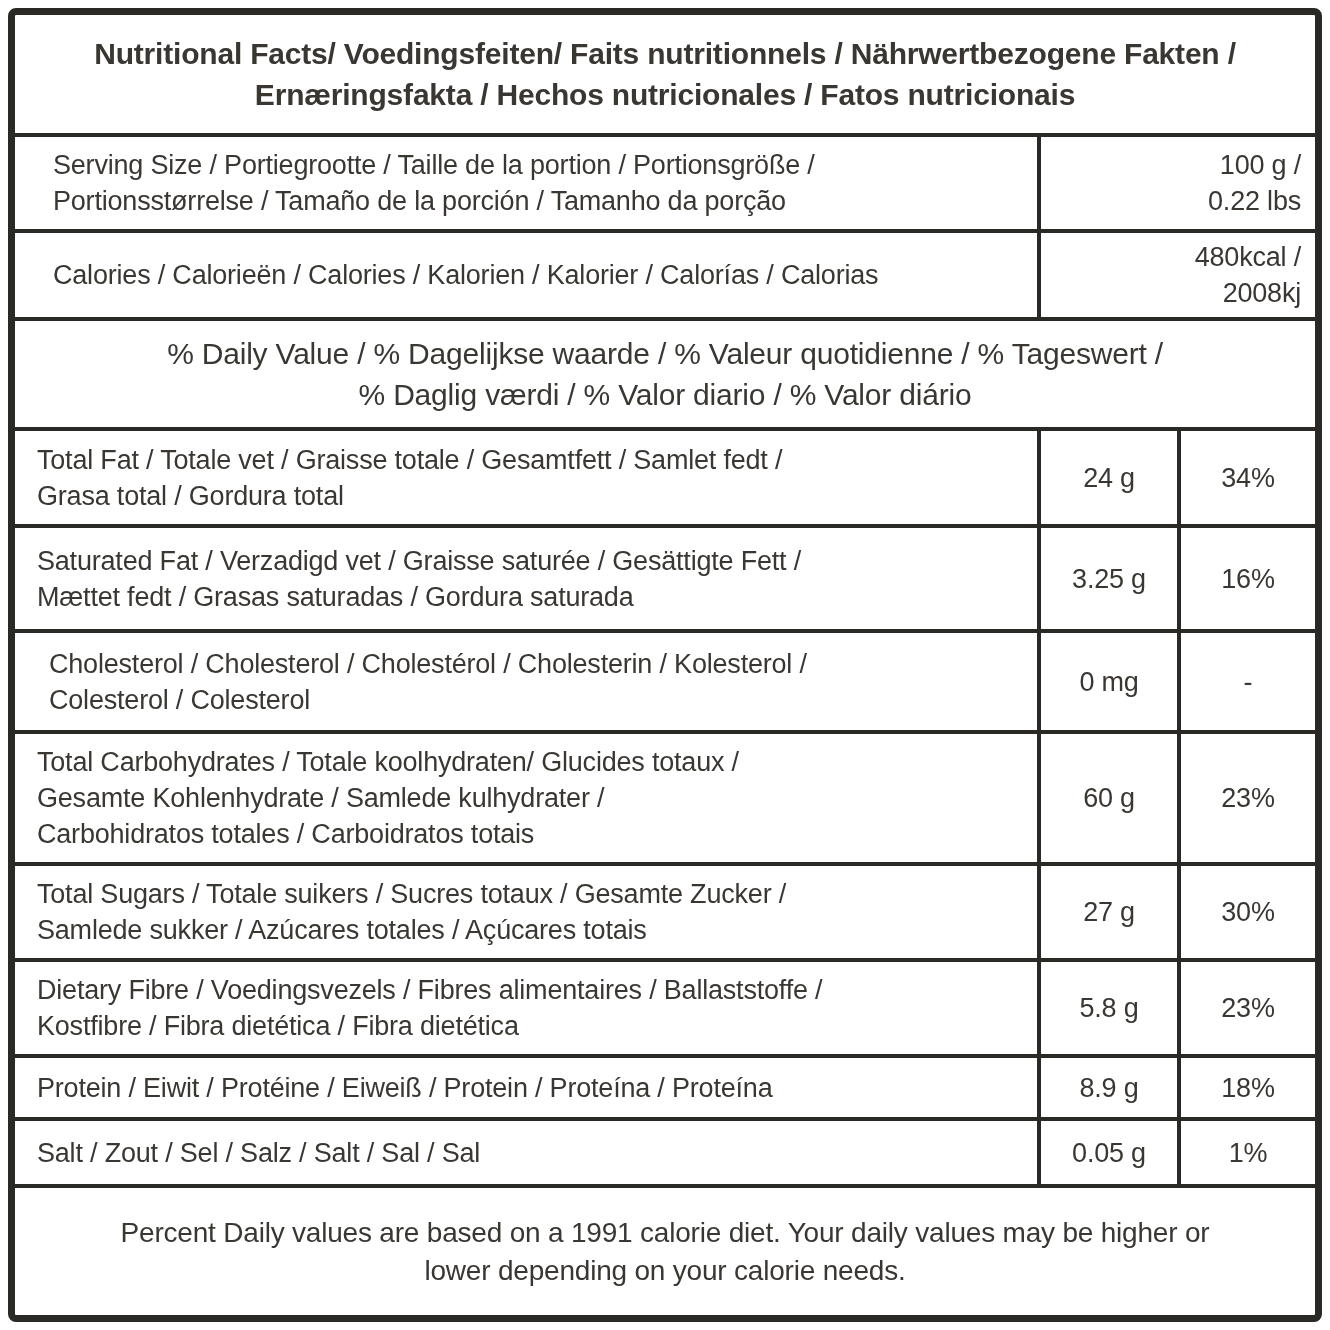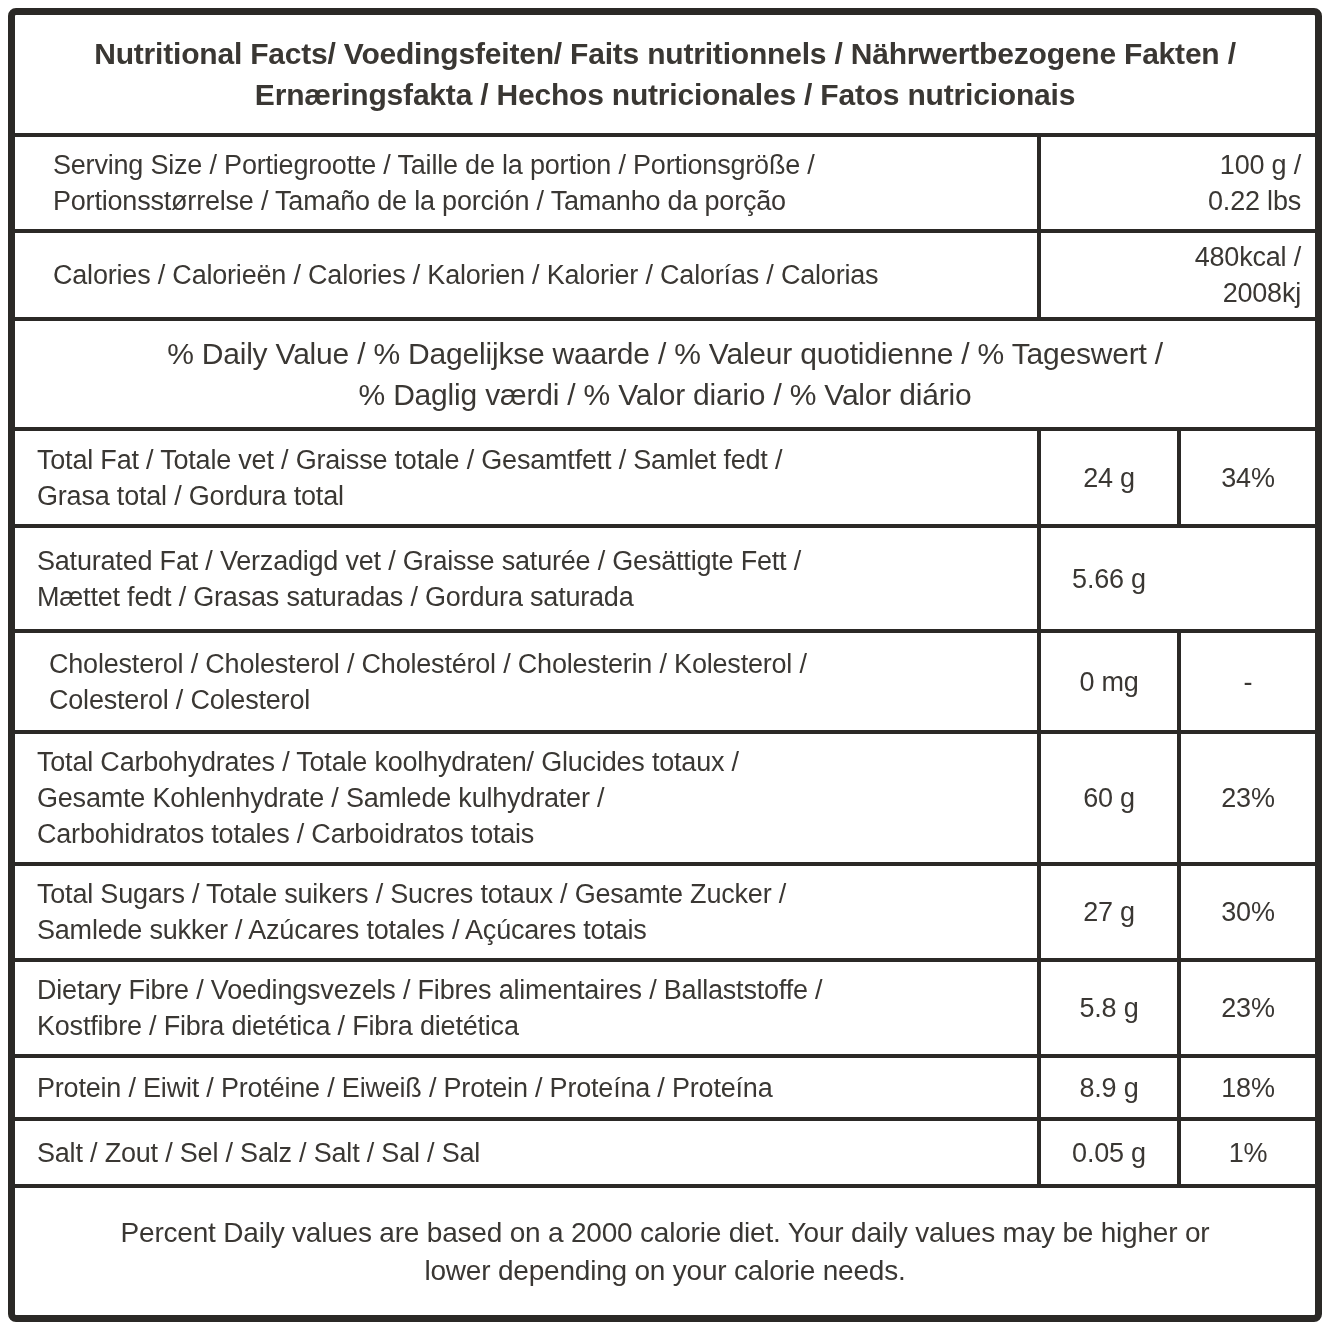--- a/index.html
+++ b/index.html
@@ -135,21 +135,22 @@
   <div class="row row-three r-fat">
     <div class="cell label-cell">Total Fat / Totale vet / Graisse totale / Gesamtfett / Samlet fedt /
 Grasa total / Gordura total</div>
     <div class="cell amount-cell">24 g</div>
     <div class="cell percent-cell">34%</div>
   </div>
 
   <div class="row row-three r-satfat">
     <div class="cell label-cell">Saturated Fat / Verzadigd vet / Graisse saturée / Gesättigte Fett /
 Mættet fedt / Grasas saturadas / Gordura saturada</div>
-    <div class="cell amount-cell">5.66 g</div>
+    <div class="cell amount-cell">3.25 g</div>
+    <div class="cell percent-cell">16%</div>
   </div>
 
   <div class="row row-three r-chol">
     <div class="cell label-cell">Cholesterol / Cholesterol / Cholestérol / Cholesterin / Kolesterol /
 Colesterol / Colesterol</div>
     <div class="cell amount-cell">0 mg</div>
     <div class="cell percent-cell">-</div>
   </div>
 
   <div class="row row-three r-carbs">
@@ -180,17 +181,17 @@
     <div class="cell percent-cell">18%</div>
   </div>
 
   <div class="row row-three r-salt">
     <div class="cell label-cell">Salt / Zout / Sel / Salz / Salt / Sal / Sal</div>
     <div class="cell amount-cell">0.05 g</div>
     <div class="cell percent-cell">1%</div>
   </div>
 
   <div class="row row-full footnote-row">
-    <div class="cell center-cell">Percent Daily values are based on a 2000 calorie diet. Your daily values may be higher or
+    <div class="cell center-cell">Percent Daily values are based on a 1991 calorie diet. Your daily values may be higher or
 lower depending on your calorie needs.</div>
   </div>
 
 </div>
 
 </body></html>

